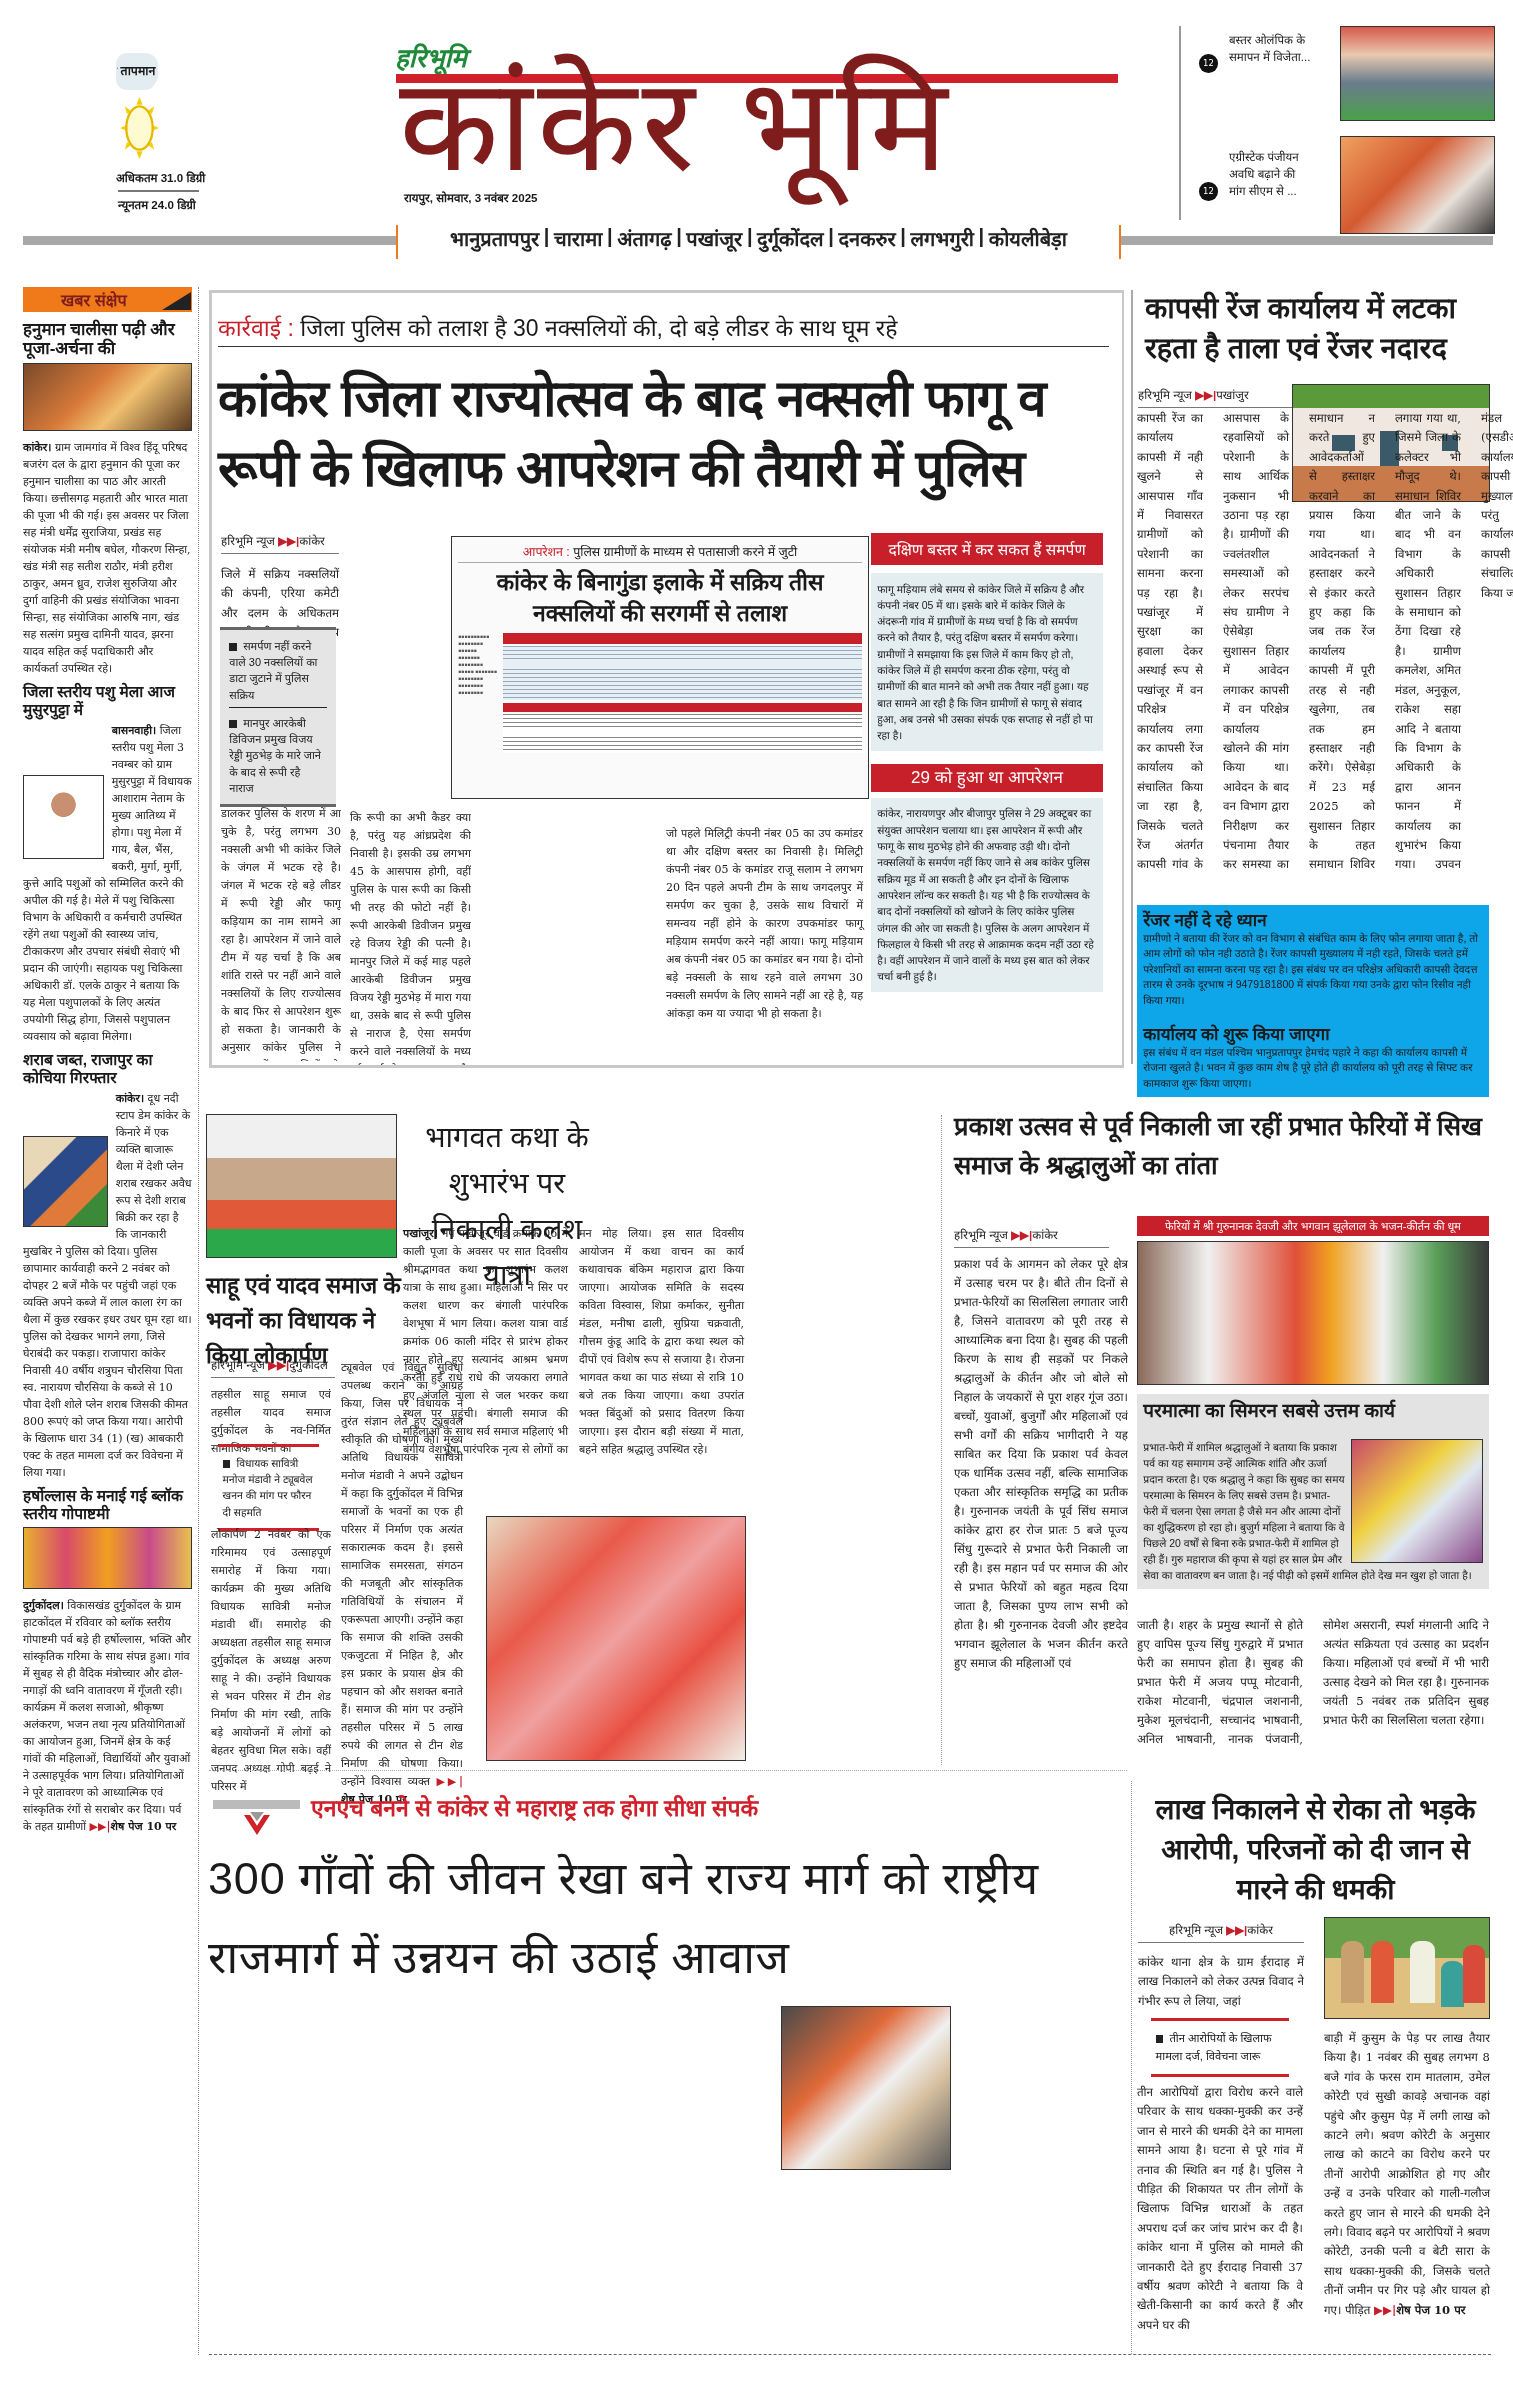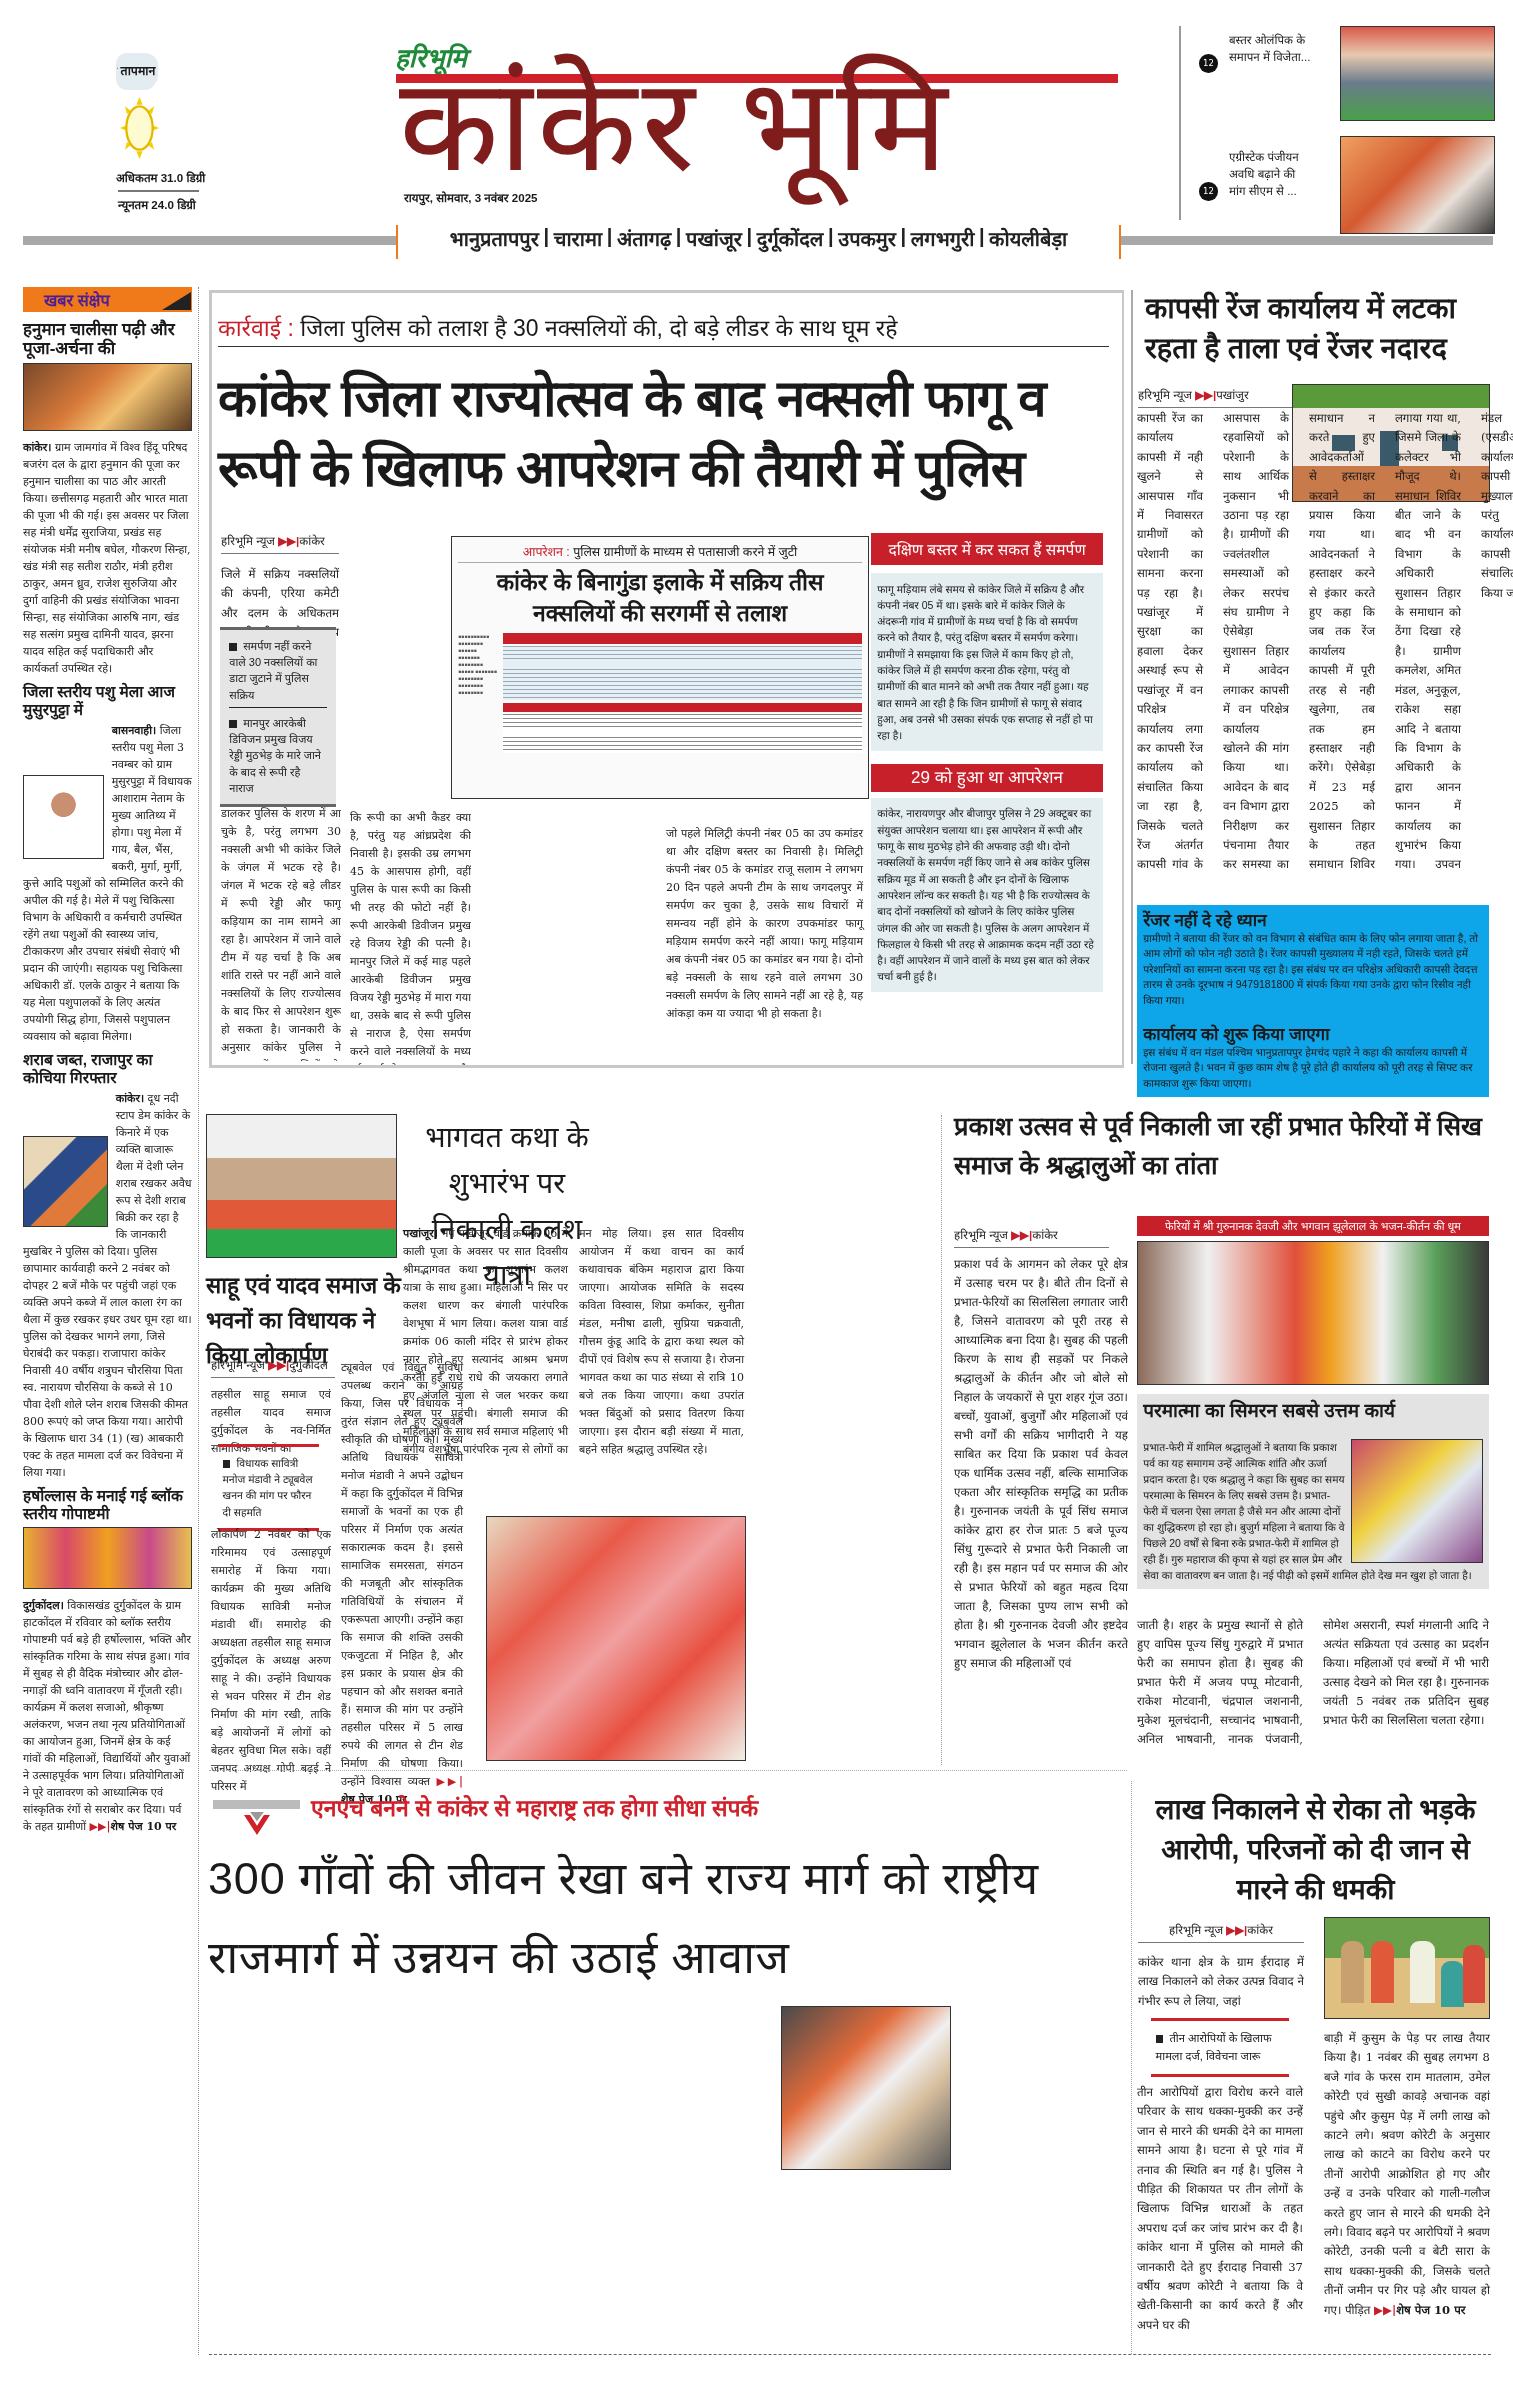--- a/index.html
+++ b/index.html
@@ -56,42 +56,42 @@
   <span data-name="area-link">भानुप्रतापपुर</span>
     <span style="margin:0 4.6px">|</span>
   <span data-name="area-link">चारामा</span>
     <span style="margin:0 4.6px">|</span>
   <span data-name="area-link">अंतागढ़</span>
     <span style="margin:0 4.6px">|</span>
   <span data-name="area-link">पखांजूर</span>
     <span style="margin:0 4.6px">|</span>
   <span data-name="area-link">दुर्गूकोंदल</span>
     <span style="margin:0 4.6px">|</span>
-  <span data-name="area-link">उपकमुर</span>
+  <span data-name="area-link">दनकरुर</span>
     <span style="margin:0 4.6px">|</span>
   <span data-name="area-link">लगभगुरी</span>
     <span style="margin:0 4.6px">|</span>
   <span data-name="area-link">कोयलीबेड़ा</span>
 </div>
 
 <div class="abs" data-name="teaser-divider" style="left:1179px;top:26px;width:1.5px;height:194px;background:#999"></div>
 <div class="abs" data-name="teaser-item" style="left:1193px;top:31px;width:310px;height:93px">
   <div data-name="page-number-badge" style="position:absolute;left:6.2px;top:23px;width:18.6px;height:18.6px;border-radius:50%;background:#111;color:#fff;font-size:8.5px;text-align:center;line-height:18.6px">12</div>
   <div data-name="teaser-text" style="position:absolute;left:36px;top:0;width:85px;font-size:11.6px;line-height:17px;font-family:'Liberation Sans',sans-serif">बस्तर ओलंपिक के समापन में विजेता...</div>
   <div class="photo" data-name="teaser-photo" style="position:absolute;left:147px;top:-4.6px;width:155px;height:95px;background:linear-gradient(180deg,#d85a4a 0%,#e8c9b0 30%,#6a7c8c 60%,#4aa04a 100%)"></div>
 </div>
 <div class="abs" data-name="teaser-item" style="left:1193px;top:136px;width:310px;height:101px">
   <div data-name="page-number-badge" style="position:absolute;left:6.2px;top:46px;width:18.6px;height:18.6px;border-radius:50%;background:#111;color:#fff;font-size:8.5px;text-align:center;line-height:18.6px">12</div>
   <div data-name="teaser-text" style="position:absolute;left:36px;top:11.6px;width:85px;font-size:11.6px;line-height:17px;font-family:'Liberation Sans',sans-serif">एग्रीस्टेक पंजीयन अवधि बढ़ाने की मांग सीएम से ...</div>
   <div class="photo" data-name="teaser-photo" style="position:absolute;left:147px;top:0;width:155px;height:98px;background:linear-gradient(135deg,#f0a060,#d45a30 40%,#e8e0d8 70%,#3a3a3a)"></div>
 </div>
 
 <div class="abs" data-name="brief-column" style="left:23px;top:287px;width:169px">
   <div data-name="brief-section-label" style="background:#f07a1a;height:25px;position:relative;margin-bottom:7.7px">
-    <span style="position:absolute;left:21px;top:1.5px;color:#4c1d95;font-size:16.3px;font-weight:bold;font-family:'Liberation Sans',sans-serif">खबर संक्षेप</span>
+    <span style="position:absolute;left:38px;top:1.5px;color:#7f1d1d;font-size:16.3px;font-weight:bold;font-family:'Liberation Sans',sans-serif">खबर संक्षेप</span>
     <span data-name="label-corner-icon" style="position:absolute;right:1.5px;top:4.6px;width:0;height:0;border-left:29px solid transparent;border-bottom:18.6px solid #222"></span>
   </div>
   <h3 class="hl" data-name="brief-headline" style="font-size:17px;margin-bottom:4.6px">हनुमान चालीसा पढ़ी और पूजा-अर्चना की</h3>
   <div class="photo" data-name="brief-photo" style="height:68px;margin-bottom:7.7px;background:linear-gradient(135deg,#7a4a2a,#d87a3a 40%,#f0c070 60%,#5a3a20)"></div>
   <p class="body-text" data-name="brief-body" style="font-size:11px;line-height:17px;text-align:left"><b>कांकेर।</b> <span>ग्राम जामगांव में विश्व हिंदू परिषद बजरंग दल के द्वारा हनुमान की पूजा कर हनुमान चालीसा का पाठ और आरती किया। छत्तीसगढ़ महतारी और भारत माता की पूजा भी की गई। इस अवसर पर जिला सह मंत्री धर्मेंद्र सुराजिया, प्रखंड सह संयोजक मंत्री मनीष बघेल, गौकरण सिन्हा, खंड मंत्री सह सतीश राठौर, मंत्री हरीश ठाकुर, अमन ध्रुव, राजेश सुरुजिया और दुर्गा वाहिनी की प्रखंड संयोजिका भावना सिन्हा, सह संयोजिका आरुषि नाग, खंड सह सत्संग प्रमुख दामिनी यादव, झरना यादव सहित कई पदाधिकारी और कार्यकर्ता उपस्थित रहे।</span></p>
 
   <h3 class="hl" data-name="brief-headline" style="font-size:15.5px;margin:6.2px 0 3.1px">जिला स्तरीय पशु मेला आज मुसुरपुट्टा में</h3>
   <p class="body-text" data-name="brief-body" style="font-size:11px;line-height:17px;text-align:left">
     <span class="photo" data-name="mla-portrait" style="float:left;width:81px;height:84px;margin:53px 7.7px 3.1px 0;background:radial-gradient(circle at 50% 35%,#c89070 0 18%,#fff 19% 100%)"></span>
     <b>बासनवाही।</b> <span>जिला स्तरीय पशु मेला 3 नवम्बर को ग्राम मुसुरपुट्टा में विधायक आशाराम नेताम के मुख्य आतिथ्य में होगा। पशु मेला में गाय, बैल, भैंस, बकरी, मुर्गा, मुर्गी, कुत्ते आदि पशुओं को सम्मिलित करने की अपील की गई है। मेले में पशु चिकित्सा विभाग के अधिकारी व कर्मचारी उपस्थित रहेंगे तथा पशुओं की स्वास्थ्य जांच, टीकाकरण और उपचार संबंधी सेवाएं भी प्रदान की जाएंगी। सहायक पशु चिकित्सा अधिकारी डॉ. एलके ठाकुर ने बताया कि यह मेला पशुपालकों के लिए अत्यंत उपयोगी सिद्ध होगा, जिससे पशुपालन व्यवसाय को बढ़ावा मिलेगा।</span></p>

